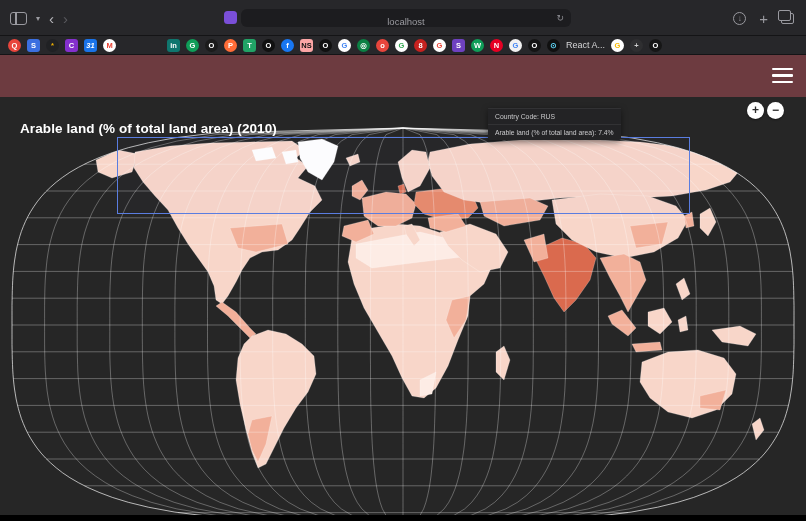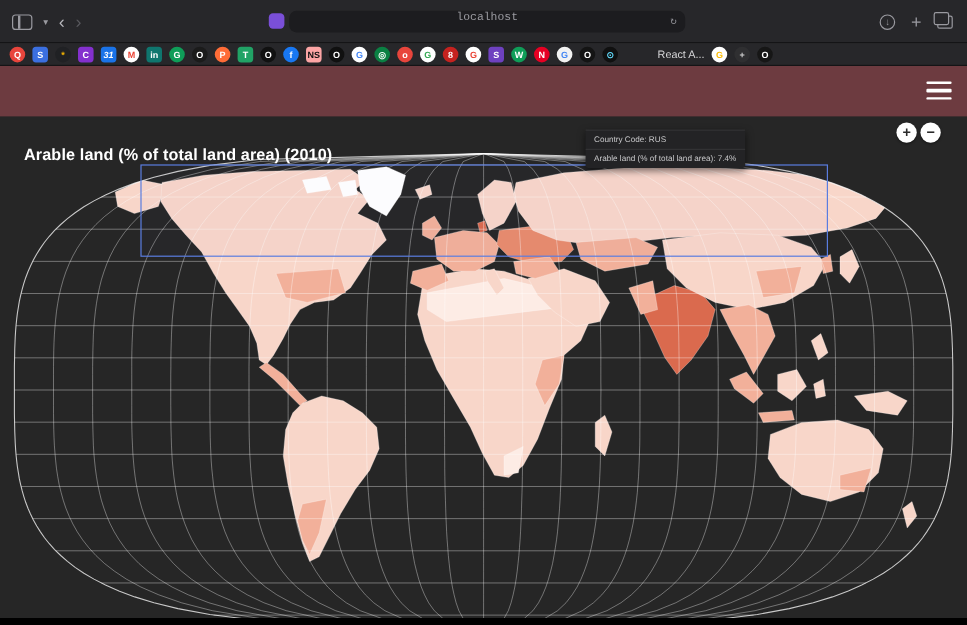--- a/index.html
+++ b/index.html
@@ -7,32 +7,32 @@
 
   
   .titlebar{position:absolute;top:0;left:0;width:100%;height:36px;background:var(--chrome-bg,#27272a);border-bottom:1px solid #141416;box-sizing:border-box;}
   .tb-left{position:absolute;left:10px;top:0;height:36px;display:flex;align-items:center;gap:9px;color:#9a9aa0;}
   .sb-icon{position:relative;width:15px;height:11px;border:1.5px solid #9a9aa0;border-radius:3px;}
   .sb-icon::after{content:"";position:absolute;left:4px;top:0;bottom:0;width:1.5px;background:#9a9aa0;}
   .chev{font-size:8px;color:#9a9aa0;}
   .nav-arrow{font-size:15px;line-height:1;color:#b8b8bd;}
   .nav-arrow.dim{color:#59595e;}
   .site-fav{position:absolute;left:224px;top:11px;width:13px;height:13px;border-radius:3.5px;background:#7a4fd8;}
-  .addressbar{position:absolute;left:241px;top:9px;width:330px;height:18px;background:var(--field-bg,#1c1c1f);border-radius:6px;display:flex;align-items:flex-start;justify-content:center;color:#9b9ba1;font-size:9.5px;font-family:Liberation Mono, monospace;}
+  .addressbar{position:absolute;left:241px;top:9px;width:330px;height:18px;background:var(--field-bg,#1c1c1f);border-radius:6px;display:flex;align-items:flex-end;justify-content:center;color:#9b9ba1;font-size:9.5px;}
   .reload{position:absolute;right:7px;top:4px;font-size:9px;color:#8e8e94;}
   .tb-right{position:absolute;right:12px;top:0;height:36px;display:flex;align-items:center;gap:13px;color:#9a9aa0;}
   .dl-icon{width:13px;height:13px;border:1.2px solid #9a9aa0;border-radius:50%;font-size:8px;line-height:12px;text-align:center;box-sizing:border-box;}
   .plus-icon{font-size:15px;line-height:1;}
   .tabs-icon{position:relative;width:11px;height:9px;border:1.2px solid #9a9aa0;border-radius:2px;}
   .tabs-icon::after{content:"";position:absolute;left:-4px;top:-4px;width:11px;height:9px;border:1.2px solid #9a9aa0;border-radius:2px;background:var(--chrome-bg,#27272a);}
 
   .bookmarksbar{position:absolute;top:36px;left:0;width:100%;height:19px;background:var(--chrome-bg,#27272a);border-bottom:1px solid #141416;display:flex;align-items:center;padding-left:8px;gap:6px;box-sizing:border-box;overflow:hidden;}
   .fav{width:13px;height:13px;border-radius:3px;font-weight:bold;font-size:7.5px;display:flex;align-items:center;justify-content:center;flex:0 0 auto;}
   .fav.rd{border-radius:50%;}
-  .favlabel{color:#d6d6d8;font-size:9px;white-space:nowrap;flex:0 0 auto;margin-left:27px;}
+  .favlabel{color:#d6d6d8;font-size:9px;white-space:nowrap;flex:0 0 auto;}
 
   
   .app-header{position:absolute;top:55px;left:0;width:100%;height:42px;background:var(--header,#6d3b40);}
   .menu-btn{position:absolute;right:13px;top:13px;width:21px;height:15px;display:flex;flex-direction:column;justify-content:space-between;cursor:pointer;}
   .menu-btn span{height:2.4px;background:#fff;border-radius:1px;}
 
   .page-title{position:absolute;left:20px;top:112px;font-size:13.5px;font-weight:bold;color:#fff;z-index:5;letter-spacing:.1px;}
 
   .zoom-btn{position:absolute;width:17px;height:17px;border-radius:50%;background:#fff;color:#2b2b2b;font-size:12px;line-height:17px;text-align:center;z-index:6;border:none;padding:0;font-weight:bold;box-shadow:0 1px 2px rgba(0,0,0,.45);cursor:pointer;}
   #zoomIn{left:747px;top:102px;}
@@ -73,21 +73,21 @@
   </div>
 </div>
 
 <div class="bookmarksbar" id="bookmarks">
     <span class="fav rd" style="background: rgb(232, 69, 60); color: rgb(255, 255, 255);">Q</span>
     <span class="fav" style="background: rgb(59, 111, 224); color: rgb(255, 255, 255);">S</span>
     <span class="fav rd" style="background: rgb(32, 33, 36); color: rgb(244, 180, 0);">*</span>
     <span class="fav" style="background: rgb(132, 48, 206); color: rgb(255, 255, 255);">C</span>
     <span class="fav" style="background: rgb(26, 115, 232); color: rgb(255, 255, 255); font-style: italic;">31</span>
     <span class="fav rd" style="background: rgb(255, 255, 255); color: rgb(234, 67, 53);">M</span>
-    <span class="fav" style="background: #0f766e; color: rgb(255, 255, 255);">in</span>
+    <span class="fav" style="background: #0f766e; color: rgb(255, 255, 255); margin-left: 45px;">in</span>
     <span class="fav rd" style="background: rgb(15, 157, 88); color: rgb(255, 255, 255);">G</span>
     <span class="fav rd" style="background: rgb(27, 27, 27); color: rgb(255, 255, 255);">O</span>
     <span class="fav rd" style="background: rgb(255, 108, 55); color: rgb(255, 255, 255);">P</span>
     <span class="fav" style="background: rgb(33, 163, 102); color: rgb(255, 255, 255);">T</span>
     <span class="fav rd" style="background: rgb(17, 17, 17); color: rgb(255, 255, 255);">O</span>
     <span class="fav rd" style="background: rgb(24, 119, 242); color: rgb(255, 255, 255);">f</span>
     <span class="fav" style="background: #fca5a5; color: rgb(17, 17, 17);">NS</span>
     <span class="fav rd" style="background: rgb(16, 16, 16); color: rgb(255, 255, 255);">O</span>
     <span class="fav rd" style="background: rgb(255, 255, 255); color: rgb(66, 133, 244);">G</span>
     <span class="fav rd" style="background: rgb(11, 128, 67); color: rgb(255, 255, 255);">◎</span>

